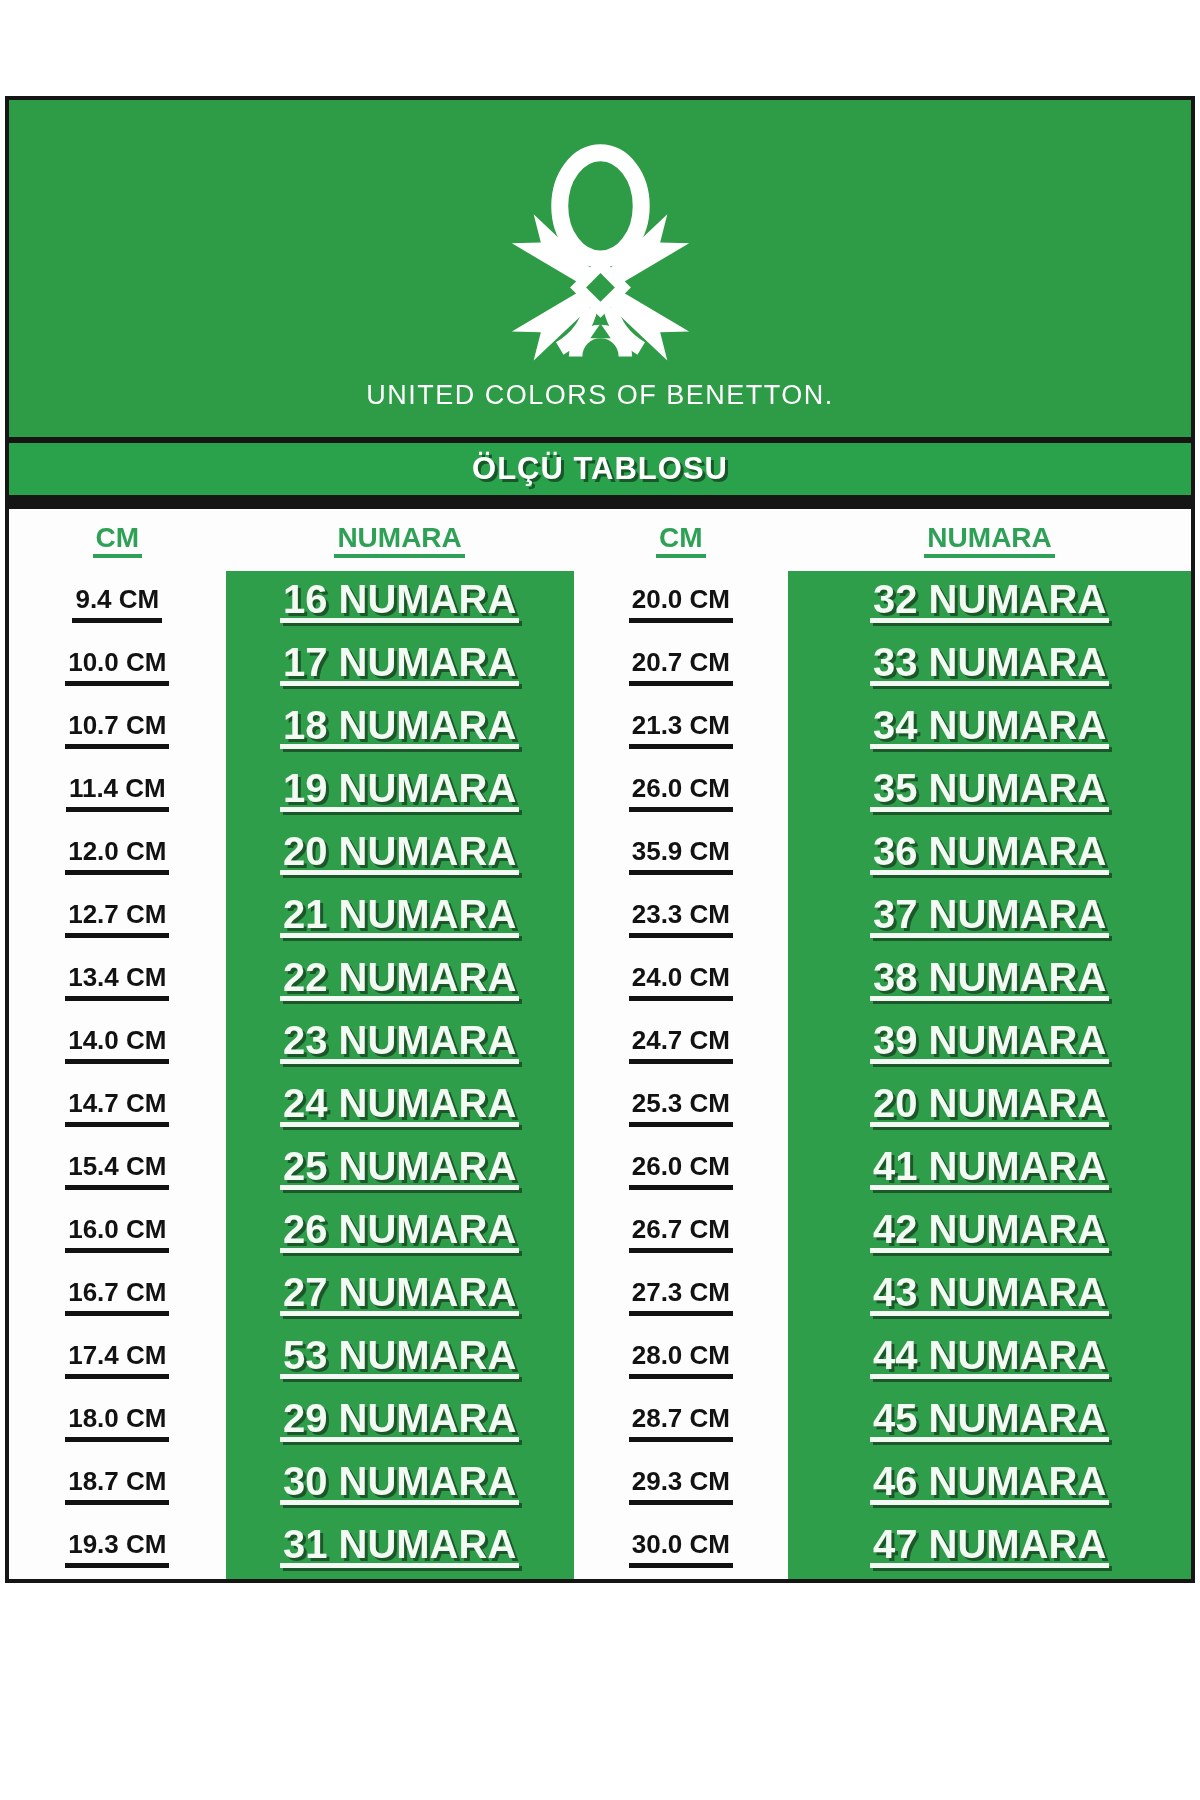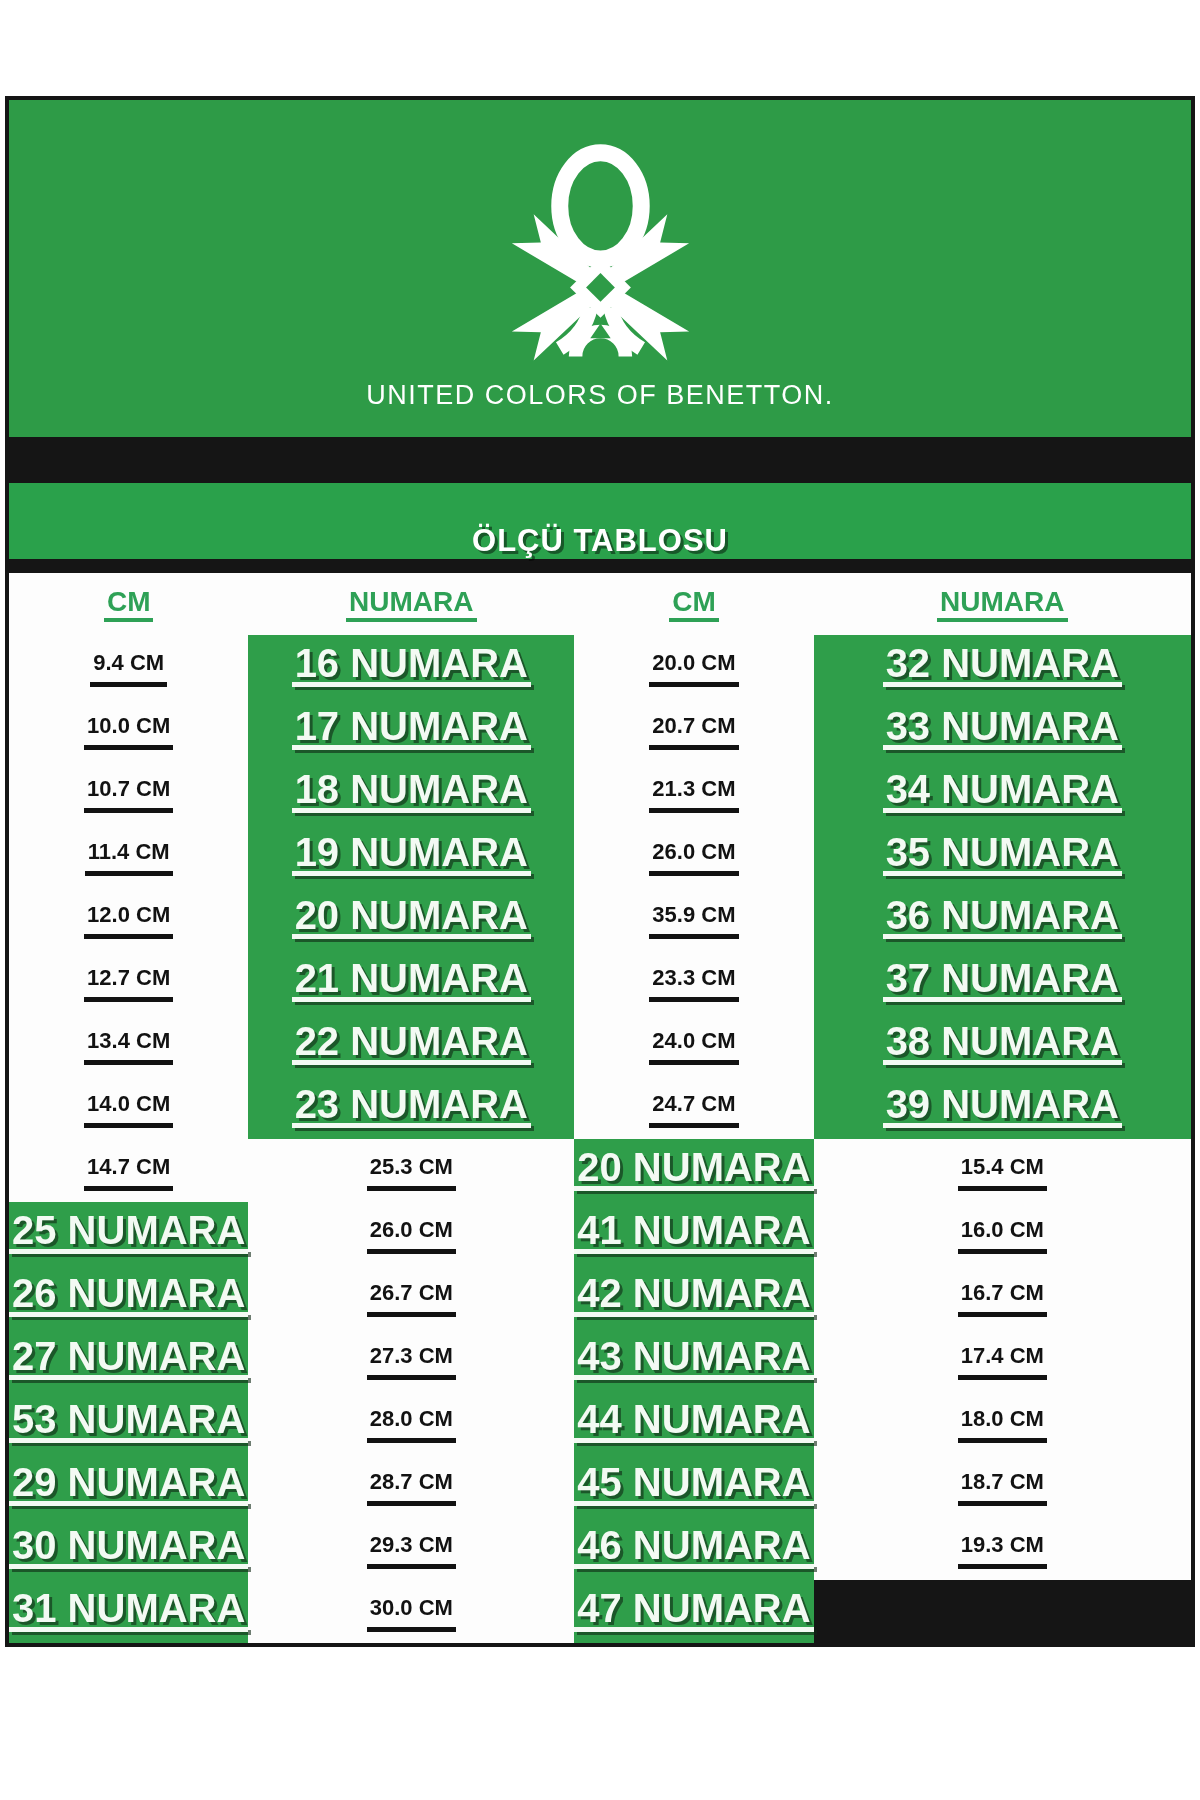--- a/index.html
+++ b/index.html
@@ -29,22 +29,22 @@
     display:flex;flex-direction:column;align-items:center;
     box-sizing:border-box;padding-top:38px;
   }
   .knot-svg{height:232px;display:block;}
   .wordmark{
     margin-top:10px;color:#ffffff;font-size:27px;letter-spacing:1.5px;
     line-height:30px;white-space:nowrap;
   }
   
   .title-band{
-    height:76px;background:var(--green-band);
-    display:flex;align-items:flex-end;justify-content:center;margin-top:40px;
+    height:52px;background:var(--green-band);
+    display:flex;align-items:center;justify-content:center;
   }
   .title-band span{
     color:#ffffff;font-weight:bold;font-size:31px;letter-spacing:1px;
     filter:drop-shadow(3px 3px 0 rgba(0,0,0,0.45));
   }
   
   .size-table{
     display:grid;
     grid-template-columns:213fr 342fr 211fr 396fr;
     grid-template-rows:62px;
@@ -55,21 +55,21 @@
   }
   .cell{display:flex;align-items:center;justify-content:center;}
   .cell.white{background:var(--off-white);}
   .cell.green{background:var(--green-cell);}
   .cell.hdr span{
     color:var(--hdr-green);font-weight:bold;font-size:28px;
     border-bottom:4px solid var(--hdr-green);padding:0 3px 1px;
     line-height:30px;
   }
   .cell.cm span{
-    color:#121212;font-weight:bold;font-size:22px;
+    color:#121212;font-weight:bold;font-size:26px;
     border-bottom:5px solid #121212;padding:0 3px 2px;
     line-height:34px;white-space:nowrap;
   }
   .cell.num span{
     color:var(--num-white);font-weight:bold;font-size:40px;
     border-bottom:5px solid var(--num-white);padding:0 3px 2px;
     line-height:34px;white-space:nowrap;
     filter:drop-shadow(3px 3px 0 rgba(15,40,20,0.6));
   }
 </style>
@@ -211,20 +211,23 @@
       </div>
       <div class="cell white cm">
         <span>24.7 CM</span>
       </div>
       <div class="cell green num">
         <span>39 NUMARA</span>
       </div>
       <div class="cell white cm">
         <span>14.7 CM</span>
       </div>
+      <div class="cell green num">
+        <span>24 NUMARA</span>
+      </div>
       <div class="cell white cm">
         <span>25.3 CM</span>
       </div>
       <div class="cell green num">
         <span>20 NUMARA</span>
       </div>
       <div class="cell white cm">
         <span>15.4 CM</span>
       </div>
       <div class="cell green num">

